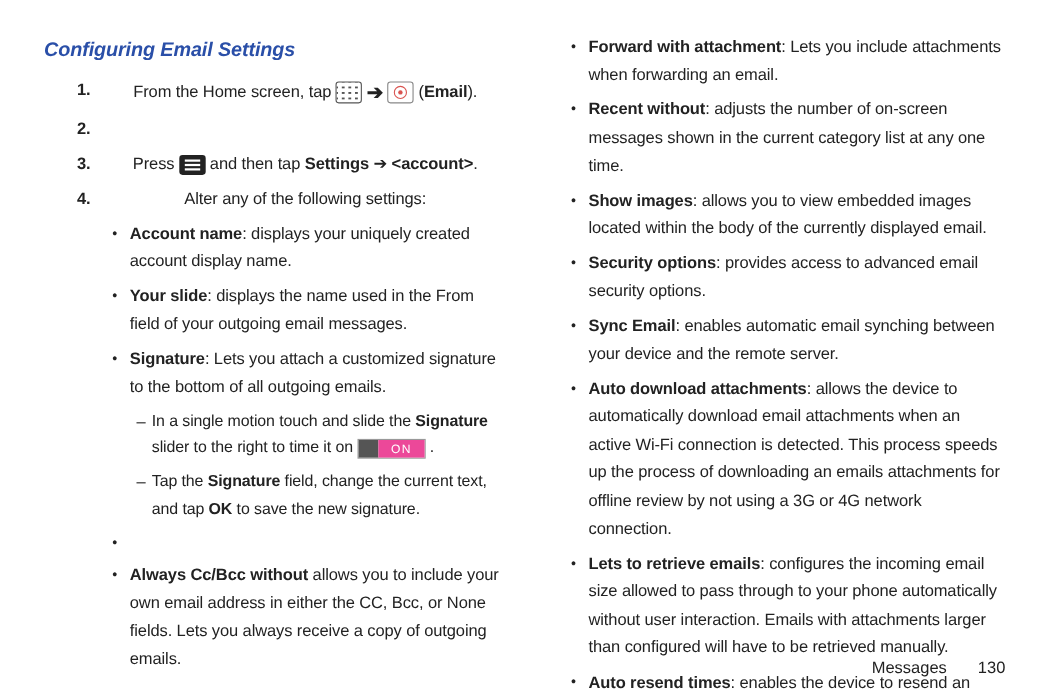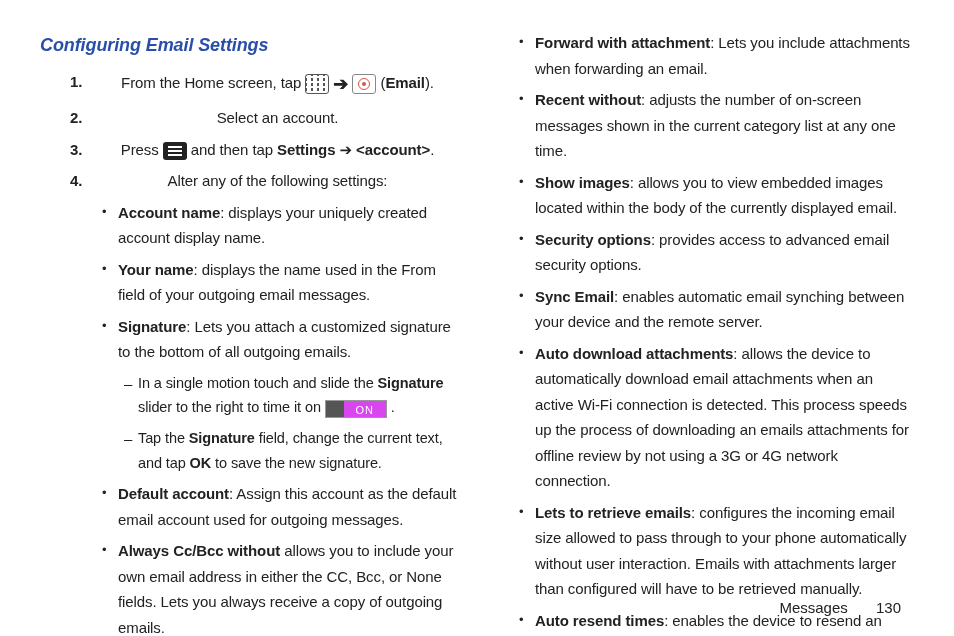--- a/index.html
+++ b/index.html
@@ -131,32 +131,32 @@
     position: relative;
     font-size:0;
   }
   .on-switch .knob{
     position:absolute; left:0; top:0; bottom:0;
     width:18px;
     background:#555;
   }
   .on-switch .lbl{
     position:absolute; left:18px; right:0; top:0; bottom:0;
-    background:#d946ef;
+    background:#ec4899;
     color:#fff;
     font-size:11px;
     text-align:center;
     line-height:18px;
     letter-spacing:1px;
   }
   b { font-weight: bold; }
   .footer {
     position: absolute;
     bottom: 20px;
-    right: 53px;
+    right: 40px;
     font-size: 15px;
   }
   .footer .pg { margin-left: 24px; }
 </style>
 </head>
 <body>
 
 <div class="columns">
   <div class="col col1">
     <div class="heading">Configuring Email Settings</div>
@@ -167,21 +167,20 @@
         <span>From the Home screen, tap </span>
         <span class="icon-apps"></span>
         <span class="arrow">➔</span>
         <span class="icon-email"></span>
         <span> (</span><b>Email</b><span>).</span>
       </div>
     </div>
 
     <div class="numitem">
       <div class="num">2.</div>
-      <div class="numbody">Select an account.</div>
     </div>
 
     <div class="numitem">
       <div class="num">3.</div>
       <div class="numbody">
         <span>Press </span>
         <span class="icon-menu"></span>
         <span> and then tap </span><b>Settings</b><span> ➔ </span><b>&lt;account&gt;</b><span>.</span>
       </div>
     </div>
@@ -190,21 +189,21 @@
       <div class="num">4.</div>
       <div class="numbody">Alter any of the following settings:</div>
     </div>
 
     <div class="bullet">
       <div class="dot">•</div>
       <div class="bbody"><b>Account name</b><span>: displays your uniquely created account display name.</span></div>
     </div>
     <div class="bullet">
       <div class="dot">•</div>
-      <div class="bbody"><b>Your name</b><span>: displays the name used in the From field of your outgoing email messages.</span></div>
+      <div class="bbody"><b>Your slide</b><span>: displays the name used in the From field of your outgoing email messages.</span></div>
     </div>
     <div class="bullet">
       <div class="dot">•</div>
       <div class="bbody"><b>Signature</b><span>: Lets you attach a customized signature to the bottom of all outgoing emails.</span></div>
     </div>
 
     <div class="dash">
       <div class="d">–</div>
       <div class="dbody">
         <span>In a single motion touch and slide the </span><b>Signature</b><span> slider to the right to time it on  </span>
@@ -214,21 +213,20 @@
     </div>
     <div class="dash">
       <div class="d">–</div>
       <div class="dbody">
         <span>Tap the </span><b>Signature</b><span> field, change the current text, and tap </span><b>OK</b><span> to save the new signature.</span>
       </div>
     </div>
 
     <div class="bullet">
       <div class="dot">•</div>
-      <div class="bbody"><b>Default account</b><span>: Assign this account as the default email account used for outgoing messages.</span></div>
     </div>
     <div class="bullet">
       <div class="dot">•</div>
       <div class="bbody"><b>Always Cc/Bcc without</b><span> allows you to include your own email address in either the CC, Bcc, or None fields. Lets you always receive a copy of outgoing emails.</span></div>
     </div>
   </div>
 
   <div class="col col2">
     <div class="bullet">
       <div class="dot">•</div>

